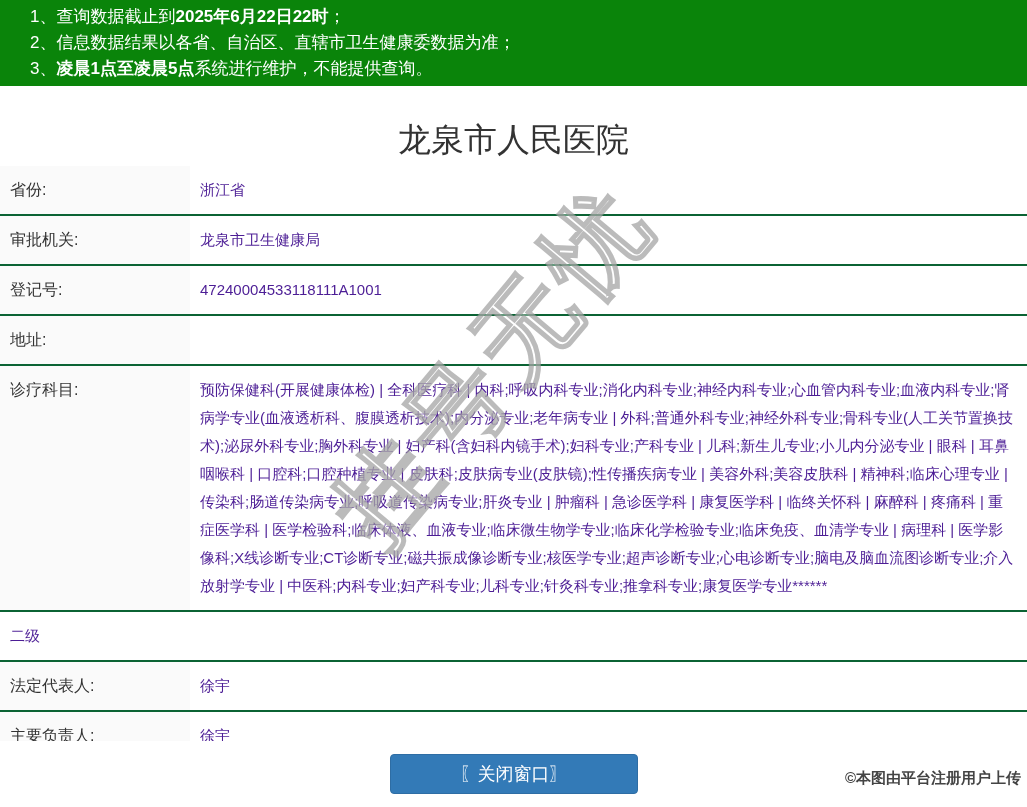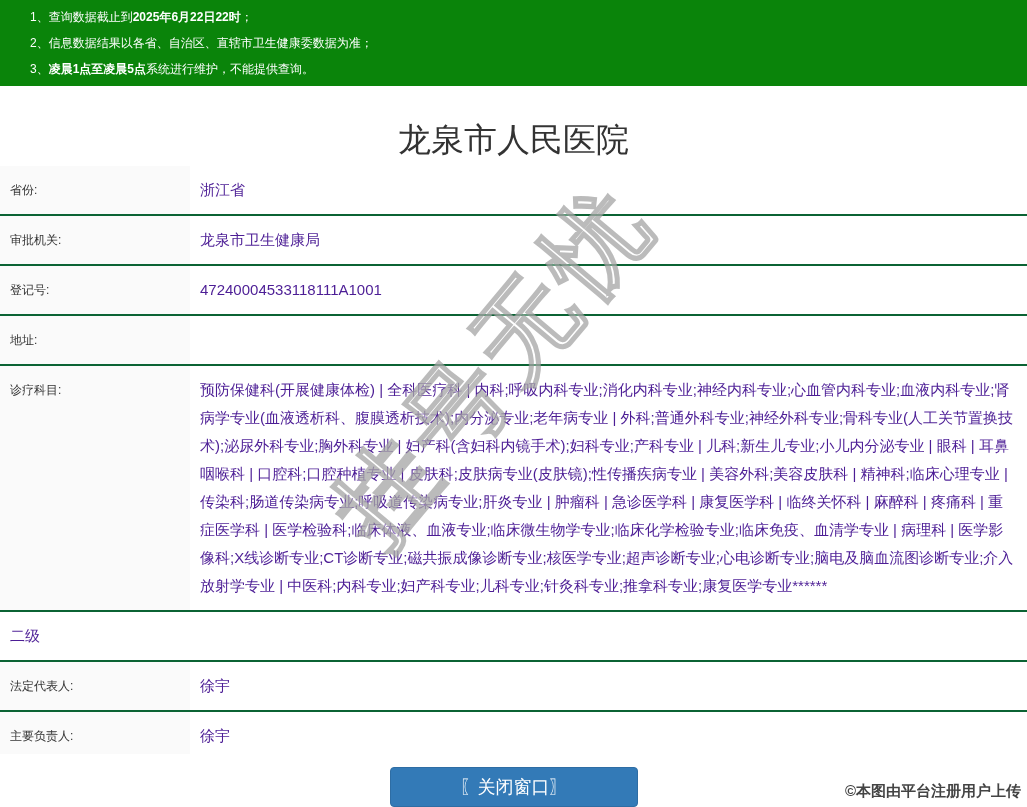--- a/index.html
+++ b/index.html
@@ -11,41 +11,41 @@
     color: #333;
   }
   .page { position: relative; width: 1027px; height: 807px; overflow: hidden; }
 
   
   .notice-bar {
     width: 100%; height: 86px;
     background: #0a840a;
     color: #fff;
     padding: 4px 10px 0 30px;
-    font-size: 12px;
+    font-size: 17px;
   }
   .notice-line { line-height: 26px; white-space: nowrap; }
   .notice-line b { font-weight: bold; }
 
   
   .page-title {
     margin: 32px 0 4px 0;
     text-align: center;
     font-size: 33px; line-height: 44px;
     font-weight: 400; color: #333;
   }
 
   
   .info-table { width: 100%; }
   .info-row { display: flex; border-bottom: 2px solid #0b6334; }
   .info-row .cell-label {
     width: 190px; flex: 0 0 190px;
     background: #fafafa;
     padding: 10px 10px;
-    font-size: 12px; line-height: 28px; color: #333;
+    font-size: 16px; line-height: 28px; color: #333;
   }
   .info-row .cell-value {
     flex: 1;
     padding: 10px 12px 10px 10px;
     font-size: 15px; line-height: 28px; color: #4c1d95;
     word-break: break-all;
   }
 
   
   .watermark {
@@ -56,21 +56,21 @@
     color: rgba(255,255,255,0.35);
     -webkit-text-stroke: 2px rgba(150,150,150,0.65);
     transform: rotate(-50deg);
     pointer-events: none;
     z-index: 3;
     white-space: nowrap;
   }
 
   
   .footer {
-    position: absolute; left: 0; bottom: 3px;
+    position: absolute; left: 0; bottom: 16px;
     width: 100%; height: 50px;
     background: #fff; z-index: 5;
   }
   .close-button {
     display: block;
     margin: 13px auto 0 auto;
     width: 248px; height: 40px;
     background: #337ab7; color: #fff;
     border: 1px solid #2e6da4; border-radius: 4px;
     font-size: 18px; line-height: 36px;

